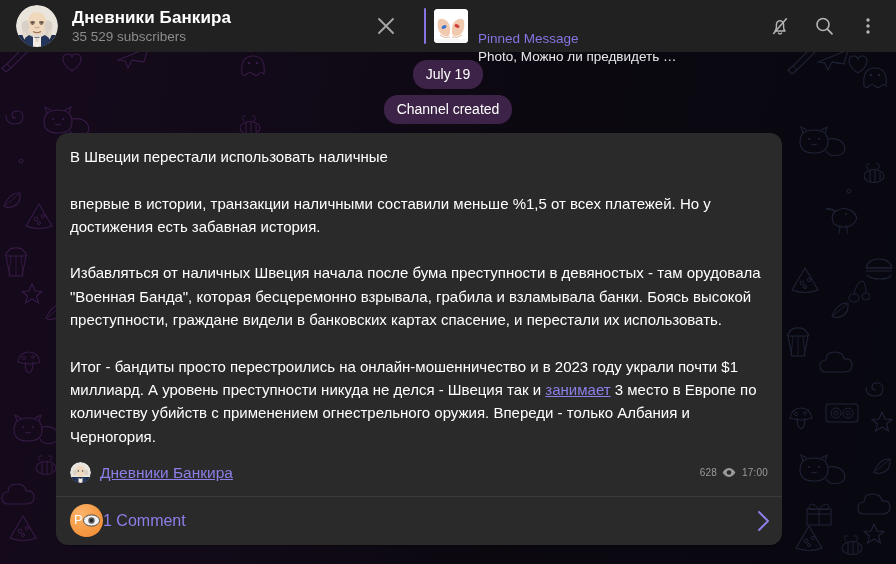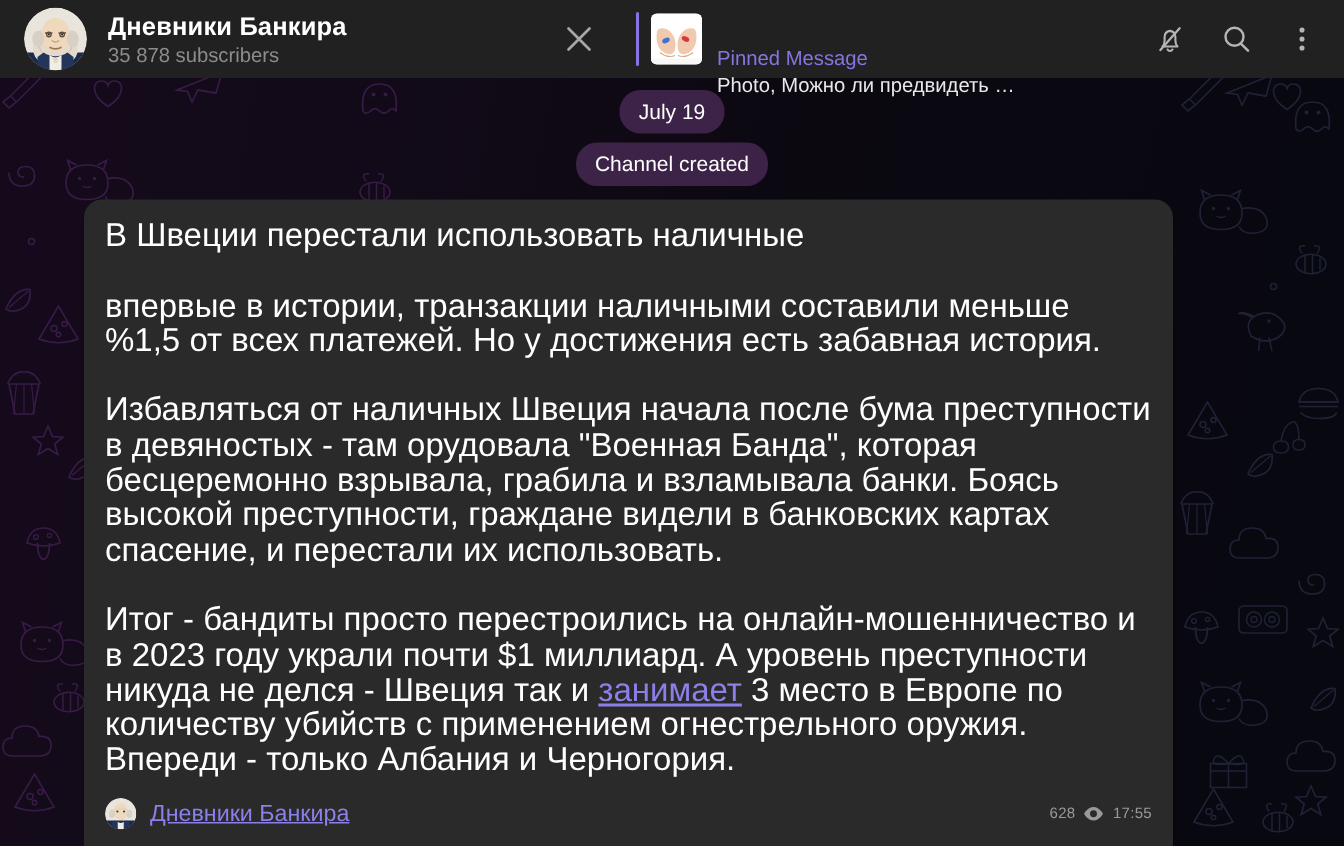--- a/index.html
+++ b/index.html
@@ -84,21 +84,21 @@
   #created-pill-row{top:95px;}
 
   
   .bubble{
     position:absolute;left:56px;top:133px;width:726px;
     background:#2a2a2a;border-radius:12px;z-index:4;overflow:hidden;
     box-shadow:0 1px 1px rgba(0,0,0,.25);
   }
   .bubble-body{padding:12px 14px 6px 14px;}
   .msg-text{
-    color:#ffffff;font-size:22px;line-height:23.3px;white-space:pre-wrap;
+    color:#ffffff;font-size:15px;line-height:23.3px;white-space:pre-wrap;
     word-wrap:break-word;
   }
   .msg-link{color:#8b7fe8;text-decoration:underline;cursor:pointer;}
 
   .sig-row{
     display:flex;align-items:center;padding:6px 14px 10px 14px;position:relative;
     min-height:26px;
   }
   .sig-avatar{
     width:21px;height:21px;border-radius:50%;overflow:hidden;flex:0 0 auto;background:#2b2b33;
@@ -169,21 +169,21 @@
           <path d="M17 26.5 q4 2.2 8 0" stroke="#9a7457" stroke-width="1.2" fill="none"></path>
           <path d="M13 30 q8 5 16 0 l4 3 l0 9 l-24 0 l0 -9z" fill="#24355c"></path>
           <path d="M17 31.5 q4 3.5 8 0 l0 10.5 l-8 0z" fill="#f2ece2"></path>
           <path d="M19 33 q2 1.5 4 0 l-.8 4 l-2.4 0z" fill="#e0d7c9"></path>
         </g>
       </svg>
     </div>
 
     <div class="hdr-titles">
       <div class="hdr-name">Дневники Банкира</div>
-      <div class="hdr-sub">35 878 subscribers</div>
+      <div class="hdr-sub">35 529 subscribers</div>
     </div>
 
     <div class="hdr-close">
       <svg width="20" height="20" viewBox="0 0 20 20">
         <path d="M3 3 L17 17 M17 3 L3 17" stroke="#a8a8a8" stroke-width="1.8" stroke-linecap="round"></path>
       </svg>
     </div>
 
     <div class="pinned">
       <div class="pin-bar"></div>
@@ -432,21 +432,21 @@
       </div>
       <div class="sig-name">Дневники Банкира</div>
       <div class="sig-meta">
         <span class="sig-views">628</span>
         <span class="eye-icon">
           <svg width="14" height="11" viewBox="0 0 14 11">
             <path d="M7 1 C11 1 13.3 5.5 13.3 5.5 C13.3 5.5 11 10 7 10 C3 10 .7 5.5 .7 5.5 C.7 5.5 3 1 7 1 Z" fill="#9a9a9a"></path>
             <circle cx="7" cy="5.5" r="2.3" fill="#2a2a2a"></circle>
           </svg>
         </span>
-        <span class="sig-time">17:55</span>
+        <span class="sig-time">17:00</span>
       </div>
     </div>
 
     <div class="comment-bar">
       <div class="c-avatar">
         <span class="c-letter">P</span>
         <span class="c-eye">
           <svg width="17" height="13" viewBox="0 0 17 13">
             <ellipse cx="8.5" cy="6.5" rx="8" ry="5.6" fill="#f4f4f4" stroke="#4a4a4a" stroke-width="1"></ellipse>
             <circle cx="8.5" cy="6.5" r="3.2" fill="#5b5b5b"></circle>

